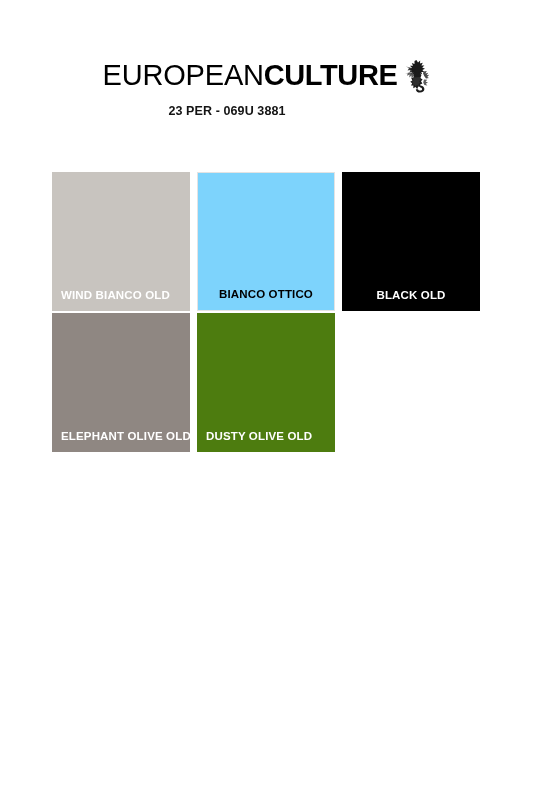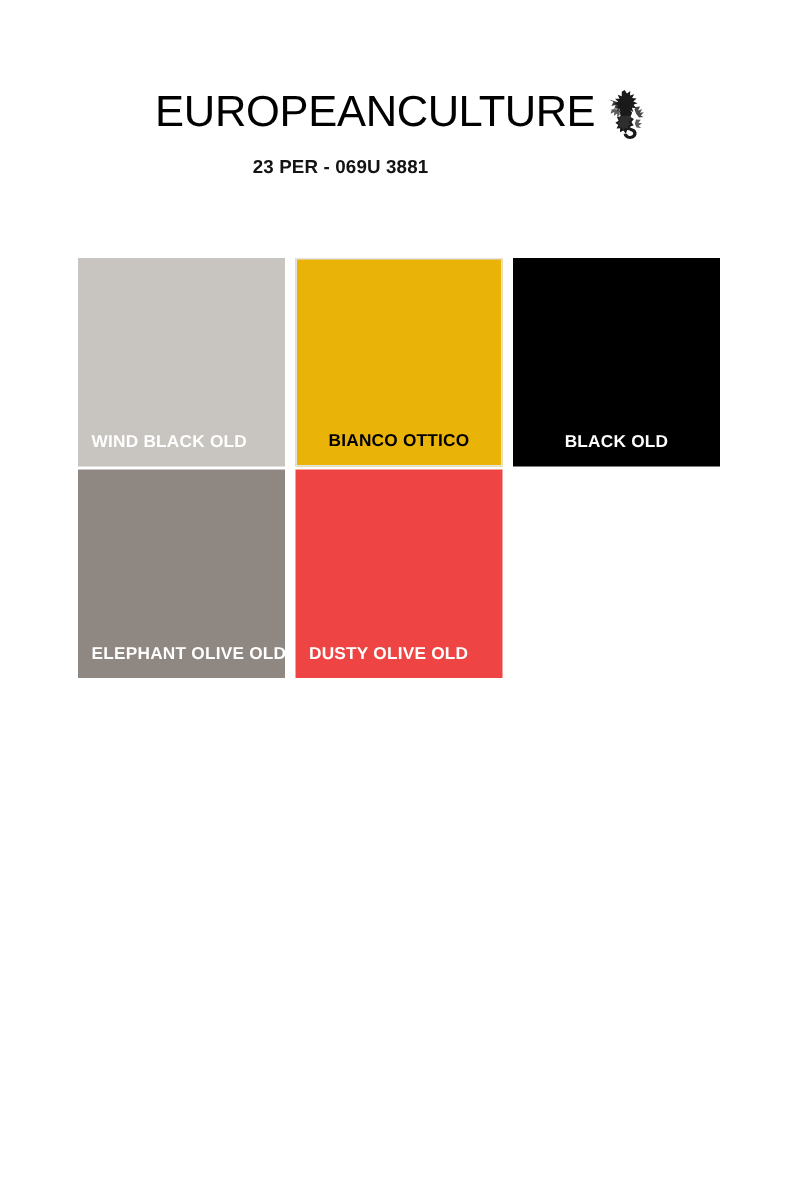--- a/index.html
+++ b/index.html
@@ -46,21 +46,21 @@
     letter-spacing: -0.3px;
     color: #000000;
     vertical-align: middle;
     line-height: 28px;
   }
   .brand-light {
     font-weight: 400;
     letter-spacing: -0.2px;
   }
   .brand-bold {
-    font-weight: 400;
+    font-weight: 700;
     letter-spacing: -0.4px;
   }
 
   .brand-emblem {
     display: inline-block;
     width: 26px;
     height: 34px;
     margin-left: 7px;
     vertical-align: middle;
     position: relative;
@@ -150,30 +150,30 @@
       </span>
     </span>
   </div>
 
   <div class="style-code">23 PER - 069U 3881</div>
 </div>
 
 <div class="swatch-grid">
   <div class="swatch-row">
     <div class="swatch" style="background: rgb(200, 196, 191);">
-      <span class="swatch-label" style="color: rgb(255, 255, 255);">WIND BLACK OLD</span>
+      <span class="swatch-label" style="color: rgb(255, 255, 255);">WIND BIANCO OLD</span>
     </div>
-    <div class="swatch" style="background: #eab308; border: 1px solid rgb(227, 227, 227);">
+    <div class="swatch" style="background: #7dd3fc; border: 1px solid rgb(227, 227, 227);">
       <span class="swatch-label center" style="color: rgb(0, 0, 0);">BIANCO OTTICO</span>
     </div>
     <div class="swatch" style="background: rgb(0, 0, 0);">
       <span class="swatch-label center" style="color: rgb(255, 255, 255); text-align: center;">BLACK OLD</span>
     </div>
   </div>
   <div class="swatch-row">
     <div class="swatch" style="background: rgb(143, 135, 130);">
       <span class="swatch-label" style="color: rgb(255, 255, 255);">ELEPHANT OLIVE OLD</span>
     </div>
-    <div class="swatch" style="background: #ef4444;">
+    <div class="swatch" style="background: #4d7c0f;">
       <span class="swatch-label" style="color: rgb(255, 255, 255);">DUSTY OLIVE OLD</span>
     </div>
   </div>
 </div>
 
 </body></html>

